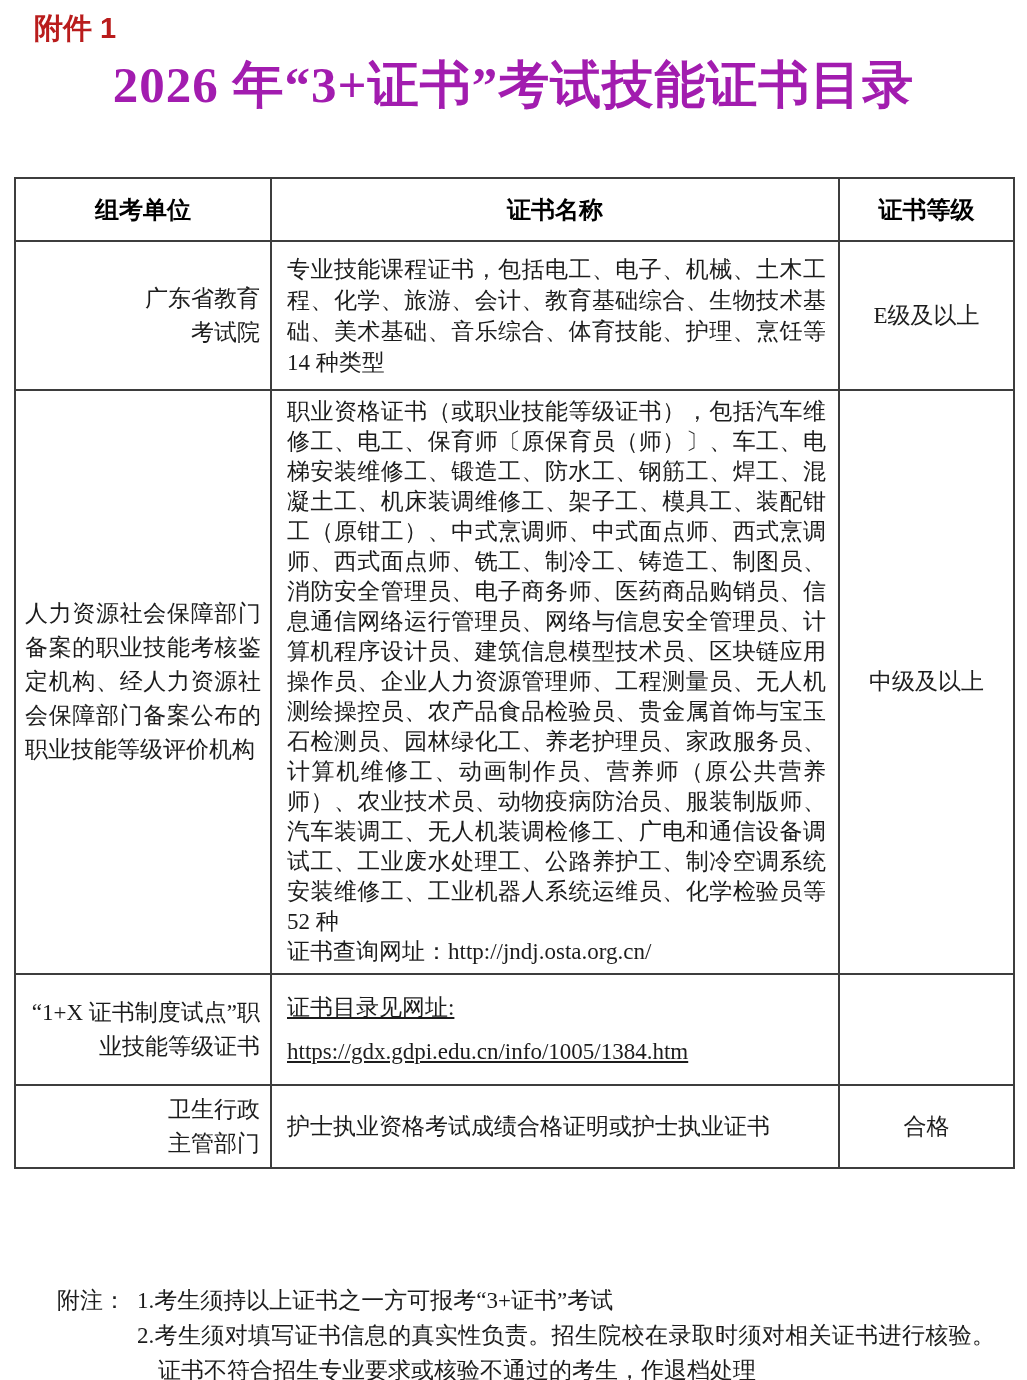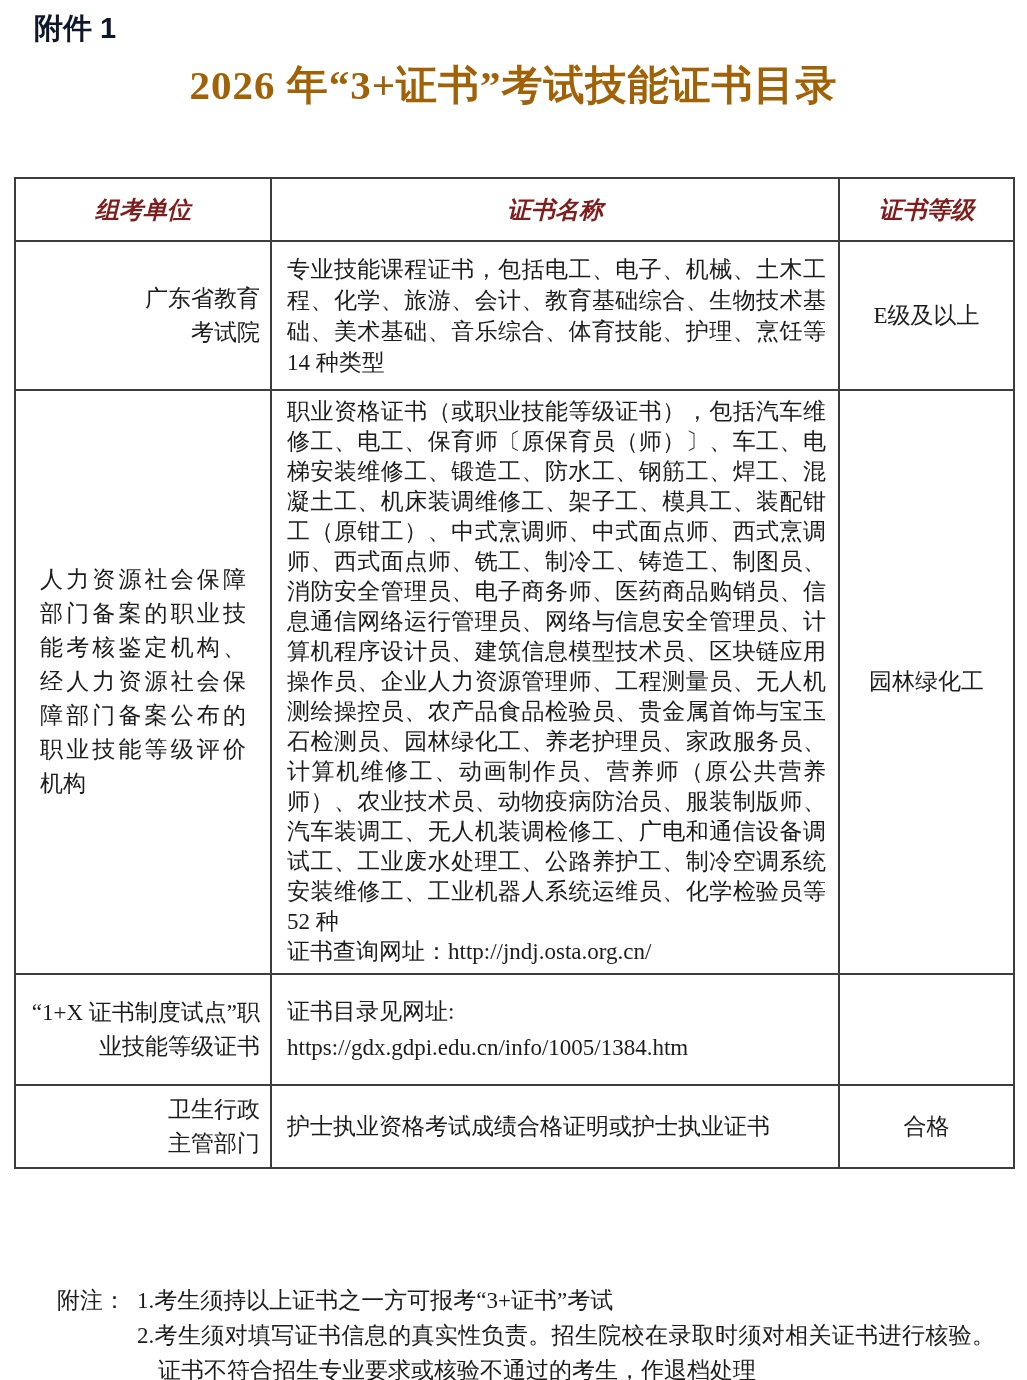--- a/index.html
+++ b/index.html
@@ -11,30 +11,30 @@
     color: #1a1a1a;
     font-family: "Liberation Serif", "DejaVu Serif", serif;
     overflow: hidden;
   }
   .attachment {
     padding: 10px 0 0 34px;
     font-family: "Liberation Sans", "DejaVu Sans", sans-serif;
     font-weight: 600;
     font-size: 29px;
     line-height: 36px;
-    color: #0f172a;
+    color: #b91c1c;
   }
   .title {
     margin: 12px 0 0 0;
     text-align: center;
-    font-size: 41px;
+    font-size: 51px;
     font-weight: bold;
     line-height: 54px;
     letter-spacing: 1px;
-    color: #a16207;
+    color: #a21caf;
   }
   table.cert-table {
     position: absolute;
     left: 14px;
     top: 177px;
     width: 999px;
     border-collapse: collapse;
     table-layout: fixed;
   }
   table.cert-table col.c-unit  { width: 256px; }
@@ -45,50 +45,49 @@
     border: 2px solid #3d3d3d;
     vertical-align: middle;
     font-size: 23px;
     color: #1c1c1c;
     overflow: hidden;
   }
   table.cert-table th {
     font-size: 24px;
     font-weight: bold;
     text-align: center;
-    color: #7f1d1d;
-    font-style: italic;
+    color: #000000;
   }
   tr.hdr { height: 63px; }
   tr.r1  { height: 149px; }
   tr.r2  { height: 110px; }
   tr.r3  { height: 554px; }
   tr.r4  { height: 111px; }
   tr.r5  { height: 83px; border-radius: 7px; }
   td.unit {
     text-align: right;
     white-space: pre-line;
     line-height: 34px;
     padding: 0 10px;
   }
   td.unit.long {
     text-align: justify;
     white-space: normal;
     line-height: 34px;
-    padding: 0 24px;
+    padding: 0 9px;
   }
   td.cert {
     text-align: justify;
     text-align-last: left;
     white-space: pre-line;
     line-height: 31px;
     padding: 4px 12px 4px 15px;
   }
   tr.r3 td.cert { line-height: 30px; padding-top: 6px; padding-bottom: 6px; }
-  tr.r4 td.cert { line-height: 36px; }
+  tr.r4 td.cert { line-height: 44px; text-decoration: underline; }
   td.level {
     text-align: center;
     line-height: 30px;
     padding: 0 6px;
     margin-left: 7px;
   }
   .footnotes {
     position: absolute;
     left: 57px;
     top: 1283px;
@@ -133,21 +132,21 @@
       <tr class="r1">
         <td class="unit">广东省教育
 考试院</td>
         <td class="cert">专业技能课程证书，包括电工、电子、机械、土木工程、化学、旅游、会计、教育基础综合、生物技术基础、美术基础、音乐综合、体育技能、护理、烹饪等 14 种类型</td>
         <td class="level">E级及以上</td>
       </tr>
       <tr class="r3">
         <td class="unit long">人力资源社会保障部门备案的职业技能考核鉴定机构、经人力资源社会保障部门备案公布的职业技能等级评价机构</td>
         <td class="cert">职业资格证书（或职业技能等级证书），包括汽车维修工、电工、保育师〔原保育员（师）〕、车工、电梯安装维修工、锻造工、防水工、钢筋工、焊工、混凝土工、机床装调维修工、架子工、模具工、装配钳工（原钳工）、中式烹调师、中式面点师、西式烹调师、西式面点师、铣工、制冷工、铸造工、制图员、消防安全管理员、电子商务师、医药商品购销员、信息通信网络运行管理员、网络与信息安全管理员、计算机程序设计员、建筑信息模型技术员、区块链应用操作员、企业人力资源管理师、工程测量员、无人机测绘操控员、农产品食品检验员、贵金属首饰与宝玉石检测员、园林绿化工、养老护理员、家政服务员、计算机维修工、动画制作员、营养师（原公共营养师）、农业技术员、动物疫病防治员、服装制版师、汽车装调工、无人机装调检修工、广电和通信设备调试工、工业废水处理工、公路养护工、制冷空调系统安装维修工、工业机器人系统运维员、化学检验员等 52 种
 证书查询网址：http://jndj.osta.org.cn/</td>
-        <td class="level">园林绿化工</td>
+        <td class="level">中级及以上</td>
       </tr>
       <tr class="r4">
         <td class="unit">“1+X 证书制度试点”职
 业技能等级证书</td>
         <td class="cert">证书目录见网址:
 https://gdx.gdpi.edu.cn/info/1005/1384.htm</td>
         <td class="level"></td>
       </tr>
       <tr class="r5">
         <td class="unit">卫生行政

